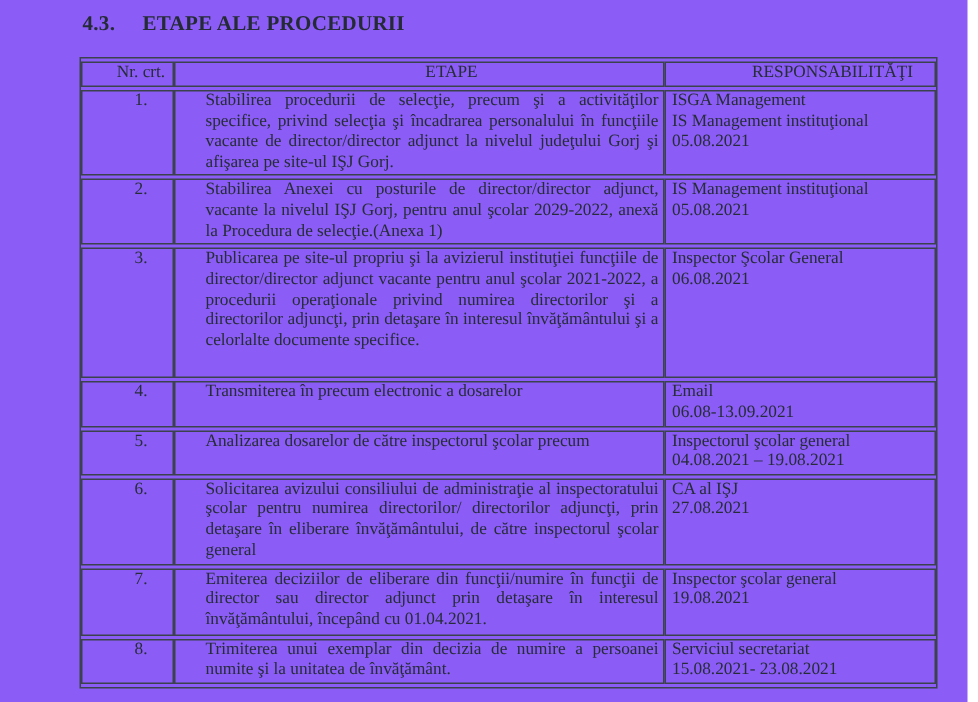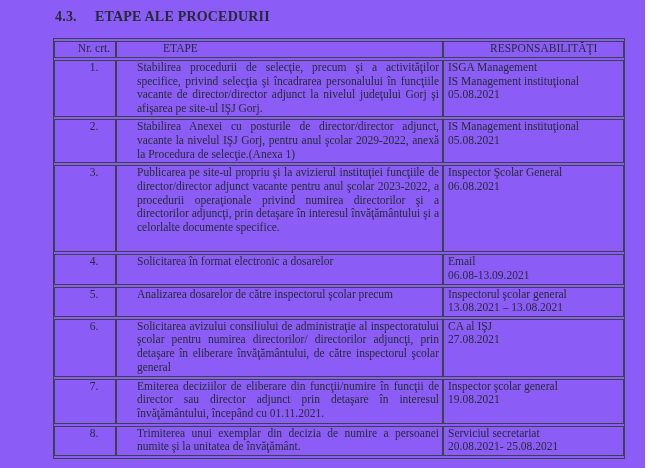--- a/index.html
+++ b/index.html
@@ -39,21 +39,21 @@
   }
   col.c1 { width: 62px; }
   col.c2 { width: 327px; }
   col.c3 { width: 181px; }
   th, td {
     border: 1px solid #3b424c;
     vertical-align: top;
     padding: 0 3px 1px 4px;
     font-weight: normal;
   }
-  th { text-align: left; padding-left: 46px; }
+  th { text-align: center; padding-left: 46px; }
   .nr {
     text-align: center;
     padding-left: 20px;
     padding-right: 2px;
   }
   td.etapa { text-align: justify; padding-left: 20px; }
   td.resp { white-space: pre-line; margin-left: 28px; }
   thead th { height: 14px; }
   tbody tr:nth-child(1) td { height: 54px; }
   tbody tr:nth-child(2) td { height: 41px; }
@@ -95,50 +95,50 @@
 05.08.2021</td>
       </tr>
       <tr>
         <td class="nr">2.</td>
         <td class="etapa">Stabilirea Anexei cu posturile de director/director adjunct, vacante la nivelul IŞJ Gorj, pentru anul şcolar 2029-2022, anexă la Procedura de selecţie.(Anexa 1)</td>
         <td class="resp">IS Management instituţional
 05.08.2021</td>
       </tr>
       <tr>
         <td class="nr">3.</td>
-        <td class="etapa">Publicarea pe site-ul propriu şi la avizierul instituţiei funcţiile de director/director adjunct vacante pentru anul şcolar 2023-2022, a procedurii operaţionale privind numirea directorilor şi a directorilor adjuncţi, prin detaşare în interesul învăţământului şi a celorlalte documente specifice.</td>
+        <td class="etapa">Publicarea pe site-ul propriu şi la avizierul instituţiei funcţiile de director/director adjunct vacante pentru anul şcolar 2021-2022, a procedurii operaţionale privind numirea directorilor şi a directorilor adjuncţi, prin detaşare în interesul învăţământului şi a celorlalte documente specifice.</td>
         <td class="resp">Inspector Şcolar General
 06.08.2021</td>
       </tr>
       <tr>
         <td class="nr">4.</td>
-        <td class="etapa">Solicitarea în format electronic a dosarelor</td>
+        <td class="etapa">Transmiterea în precum electronic a dosarelor</td>
         <td class="resp">Email
 06.08-13.09.2021</td>
       </tr>
       <tr>
         <td class="nr">5.</td>
         <td class="etapa">Analizarea dosarelor de către inspectorul şcolar precum</td>
         <td class="resp">Inspectorul şcolar general
-13.08.2021 – 13.08.2021</td>
+04.08.2021 – 19.08.2021</td>
       </tr>
       <tr>
         <td class="nr">6.</td>
         <td class="etapa">Solicitarea avizului consiliului de administraţie al inspectoratului şcolar pentru numirea directorilor/ directorilor adjuncţi, prin detaşare în eliberare învăţământului, de către inspectorul şcolar general</td>
         <td class="resp">CA al IŞJ
 27.08.2021</td>
       </tr>
       <tr>
         <td class="nr">7.</td>
-        <td class="etapa">Emiterea deciziilor de eliberare din funcţii/numire în funcţii de director sau director adjunct prin detaşare în interesul învăţământului, începând cu 01.11.2021.</td>
+        <td class="etapa">Emiterea deciziilor de eliberare din funcţii/numire în funcţii de director sau director adjunct prin detaşare în interesul învăţământului, începând cu 01.04.2021.</td>
         <td class="resp">Inspector şcolar general
 19.08.2021</td>
       </tr>
       <tr>
         <td class="nr">8.</td>
         <td class="etapa">Trimiterea unui exemplar din decizia de numire a persoanei numite şi la unitatea de învăţământ.</td>
         <td class="resp">Serviciul secretariat
-20.08.2021- 25.08.2021</td>
+15.08.2021- 23.08.2021</td>
       </tr>
     </tbody>
   </table>
 
 </div>
 
 </body></html>

